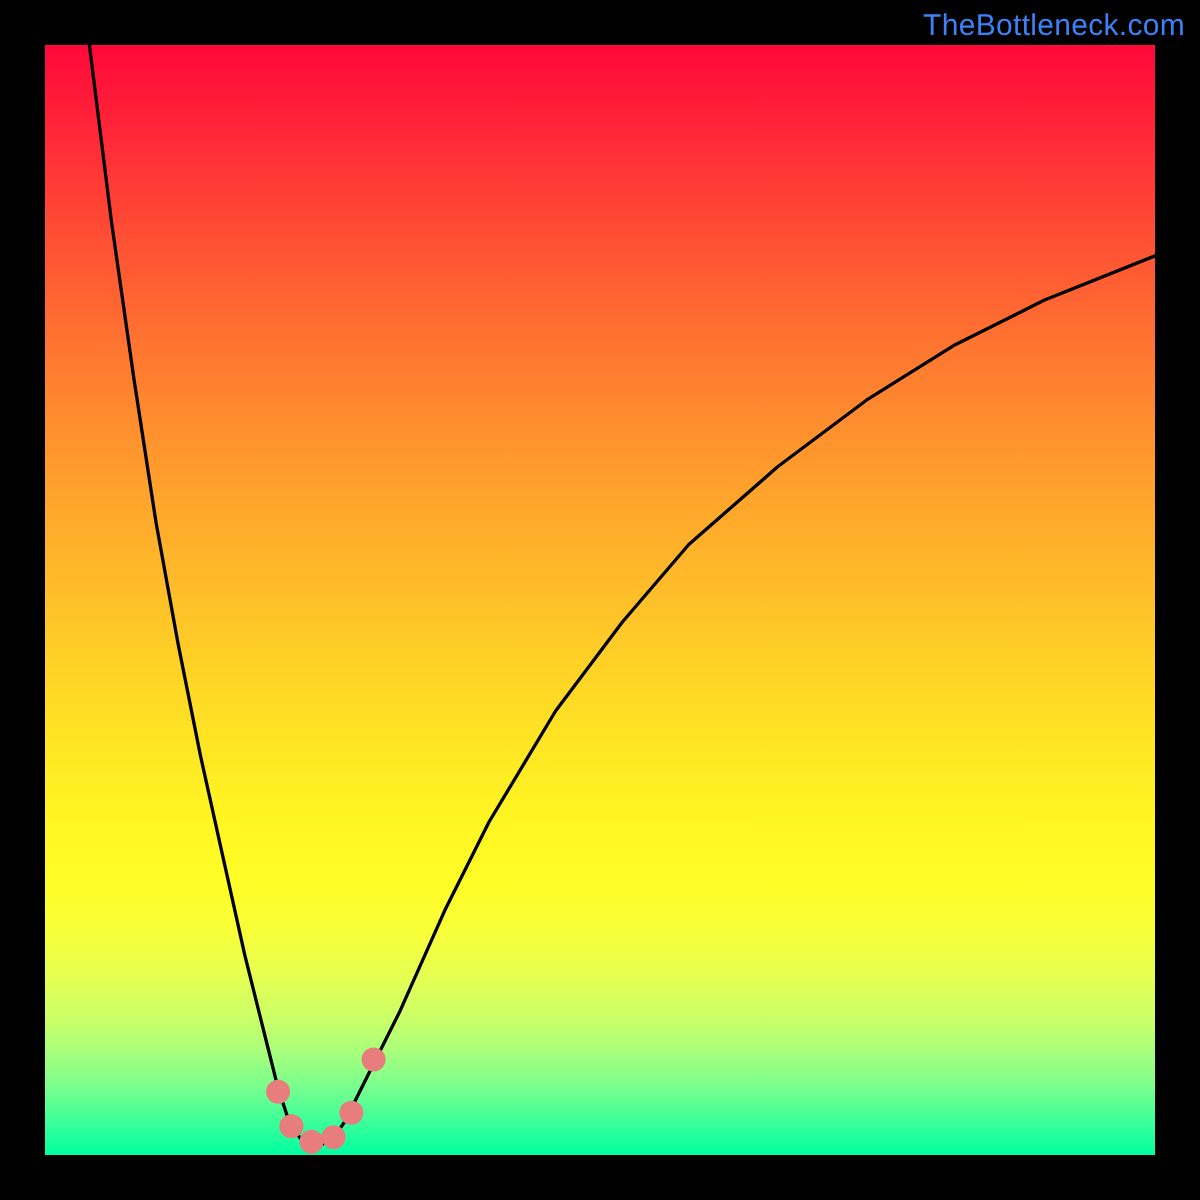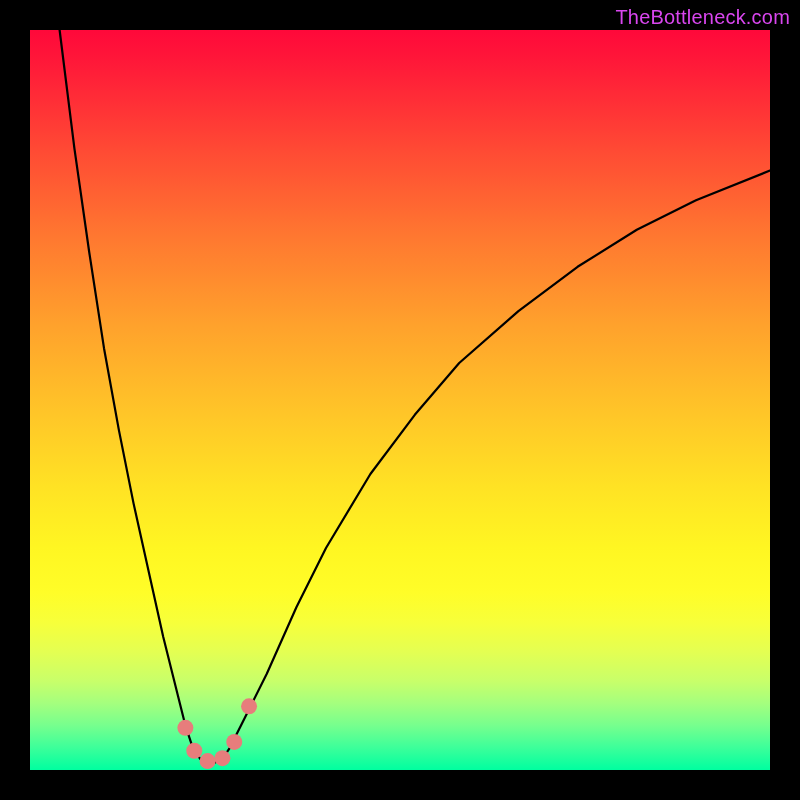--- a/index.html
+++ b/index.html
@@ -42,21 +42,21 @@
       #a4ff7e 91%,
       #76ff8e 94%,
       #3cff9a 97%,
       #00ffa0 100%
     );
   }
   .watermark {
     position: absolute;
     top: 6px;
     right: 10px;
-    color: #d946ef;
+    color: #3b82f6;
     font-size: 20px;
     font-weight: 400;
     letter-spacing: 0.2px;
     user-select: none;
   }
   svg.overlay {
     position: absolute;
     top: 30px;
     left: 30px;
     width: 740px;

